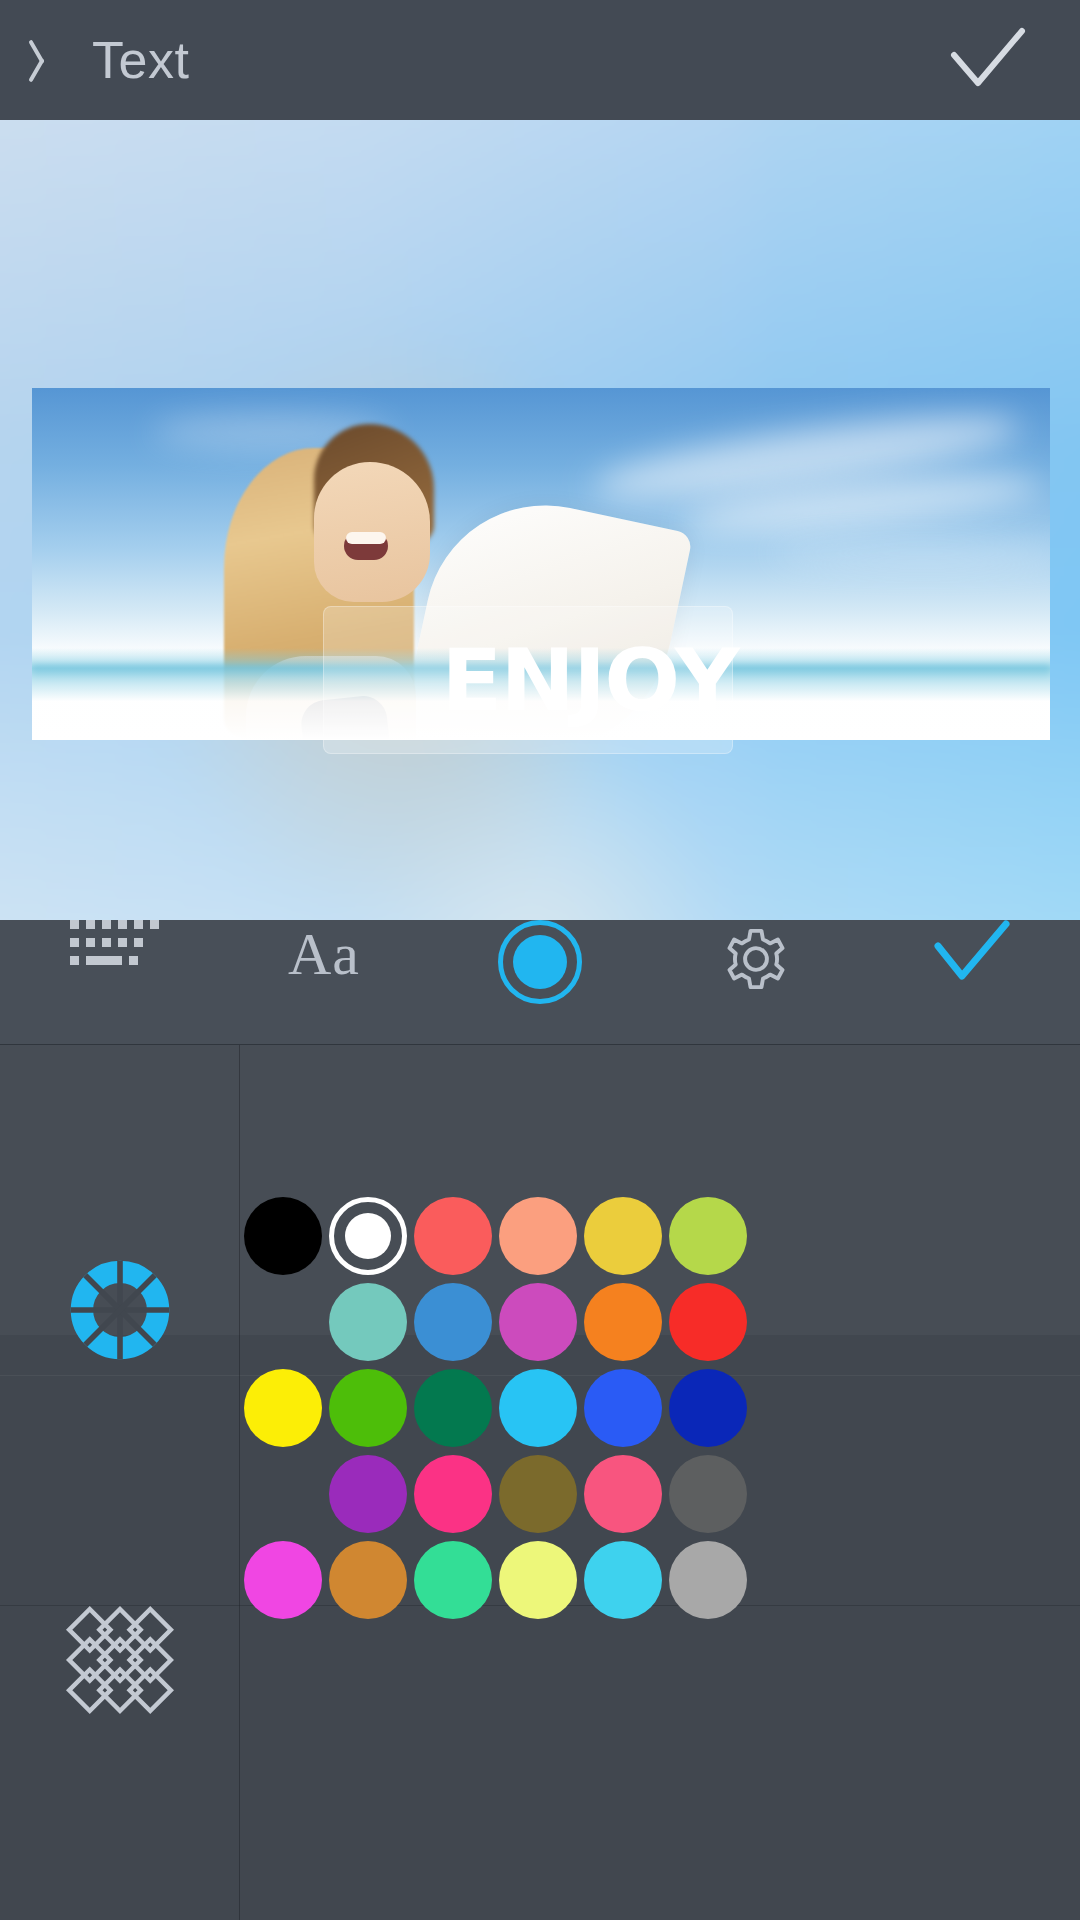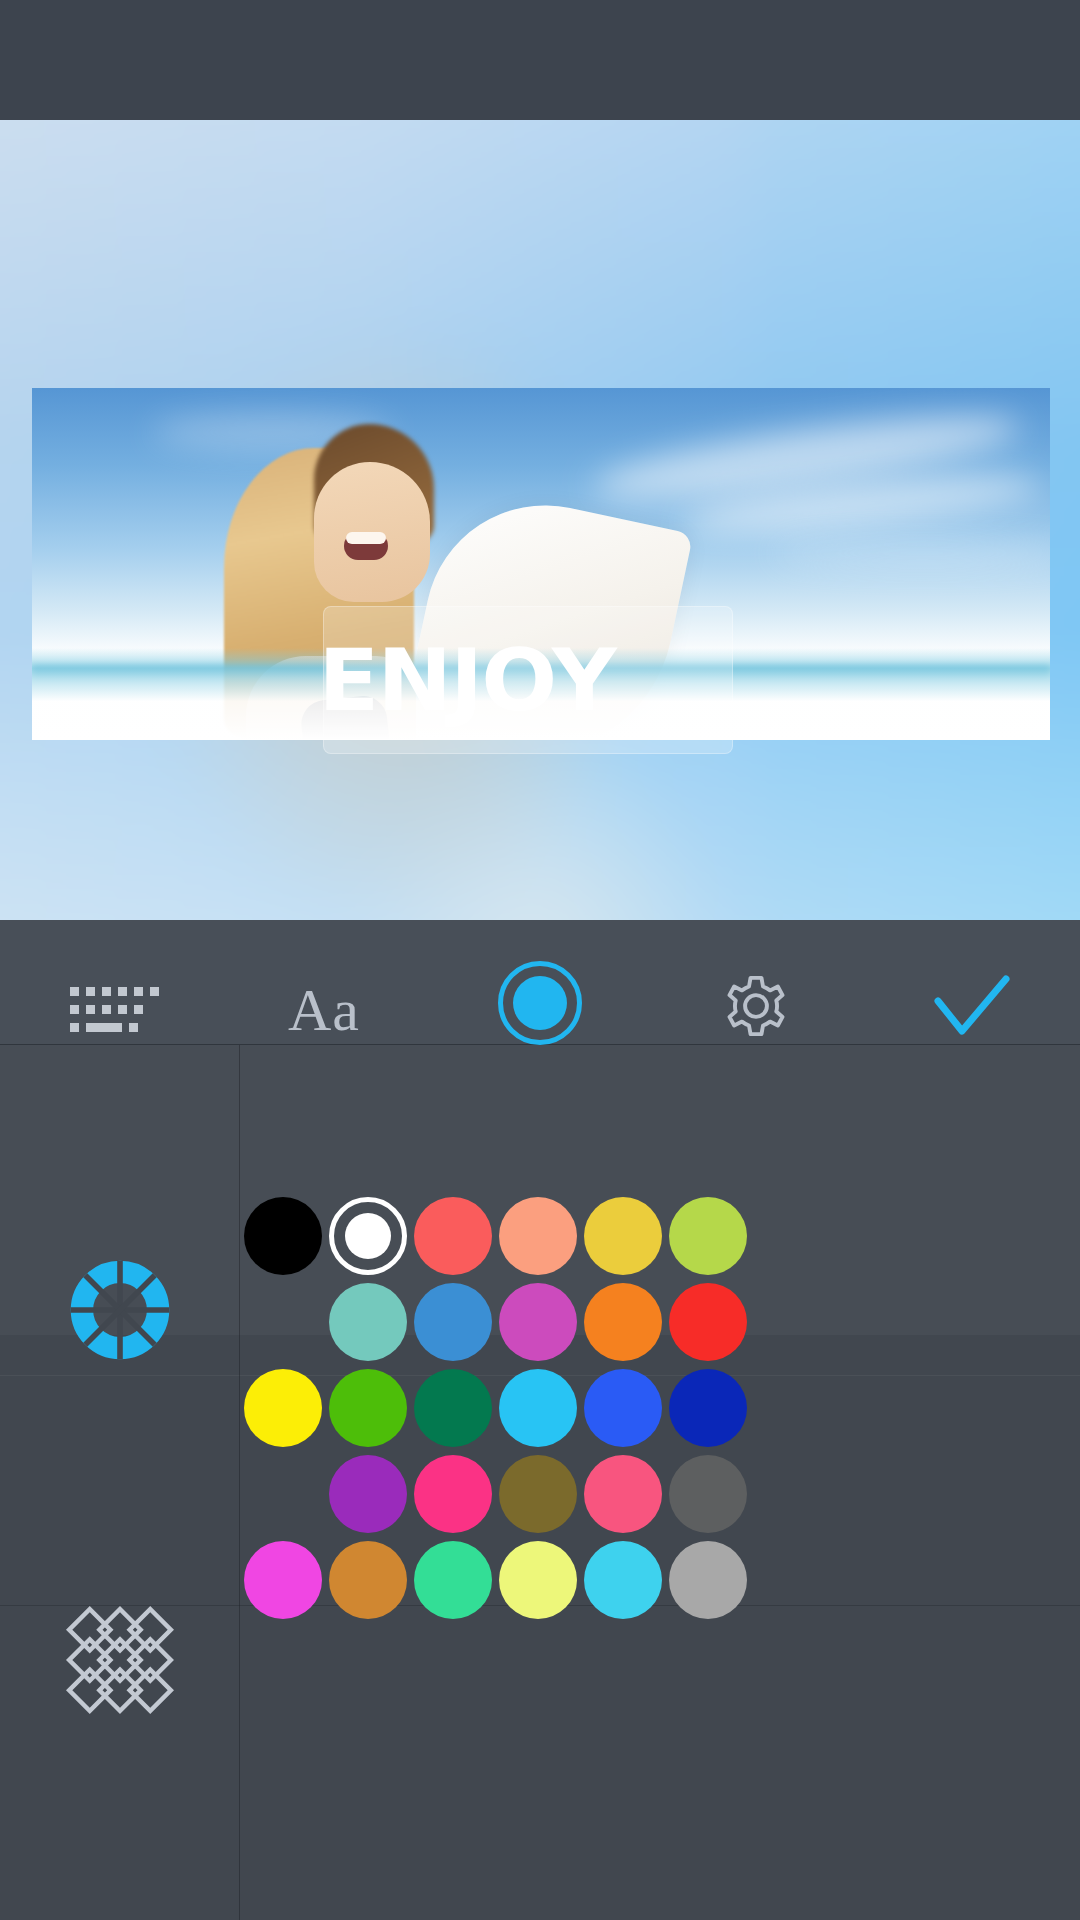--- a/index.html
+++ b/index.html
@@ -134,39 +134,39 @@
     transform:rotate(12deg);
     box-shadow:0 0 22px rgba(0,0,0,.06);
   }
 
   
   .text-obj {
     position:absolute; left:323px; top:486px; width:410px; height:148px;
     background:rgba(255,255,255,.22);
     border:1px solid rgba(255,255,255,.30);
     border-radius:8px;
-    display:flex; align-items:center; justify-content:flex-start;
+    display:flex; align-items:center; justify-content:flex-end;
   }
   .text-obj .label {
     font-family:"DejaVu Sans", sans-serif;
     font-weight:700; font-size:86px; color:#ffffff;
     letter-spacing:-2px; line-height:1;
     transform:scaleX(1.04);
   }
 
   
   .toolbar {
     position:absolute; left:0; top:920px; width:1080px; height:125px;
     background:rgba(75,81,90,.86);
     display:flex; align-items:center;
     border-bottom:1px solid rgba(30,34,40,.55);
   }
   .tool {
     flex:1; height:125px;
-    display:flex; align-items:flex-end; justify-content:center;
+    display:flex; align-items:flex-start; justify-content:center;
     position:relative;
   }
   
   .kb { width:76px; height:58px; position:relative; }
   .kb .kb-row { position:absolute; left:0; display:flex; gap:7px; }
   .kb .kb-row i { display:block; width:9px; height:9px; background:#c2c8d0; }
   .kb .r1 { top:0; }
   .kb .r2 { top:18px; }
   .kb .r3 { top:36px; }
   .kb .r3 i.wide { width:36px; }
@@ -248,20 +248,31 @@
   }
   .add-circle::before { left:50%; top:18px; width:3px; height:50px; transform:translateX(-50%); }
   .add-circle::after  { top:50%; left:18px; height:3px; width:50px; transform:translateY(-50%); }
   .add-label { margin-top:26px; font-size:38px; color:#c9ced6; }
 </style>
 </head>
 <body>
 
 <div id="app">
 
+  <div class="topbar">
+    <div class="back-btn">
+      <div class="chev"></div>
+    </div>
+    <div class="topbar-title">Text</div>
+    <div class="topbar-check">
+      <svg viewBox="0 0 80 70" width="80" height="70">
+        <path d="M6 30 L30 58 L74 6" fill="none" stroke="#d6dbe2" stroke-width="6" stroke-linecap="round" stroke-linejoin="round"></path>
+      </svg>
+    </div>
+  </div>
 
   <div class="stage">
     <div class="stage-bg"></div>
 
     <div class="photo">
       <div class="photo-sky"></div>
       <div class="cloud c1"></div>
       <div class="cloud c2"></div>
       <div class="cloud c3"></div>
       <div class="cloud c4"></div>

